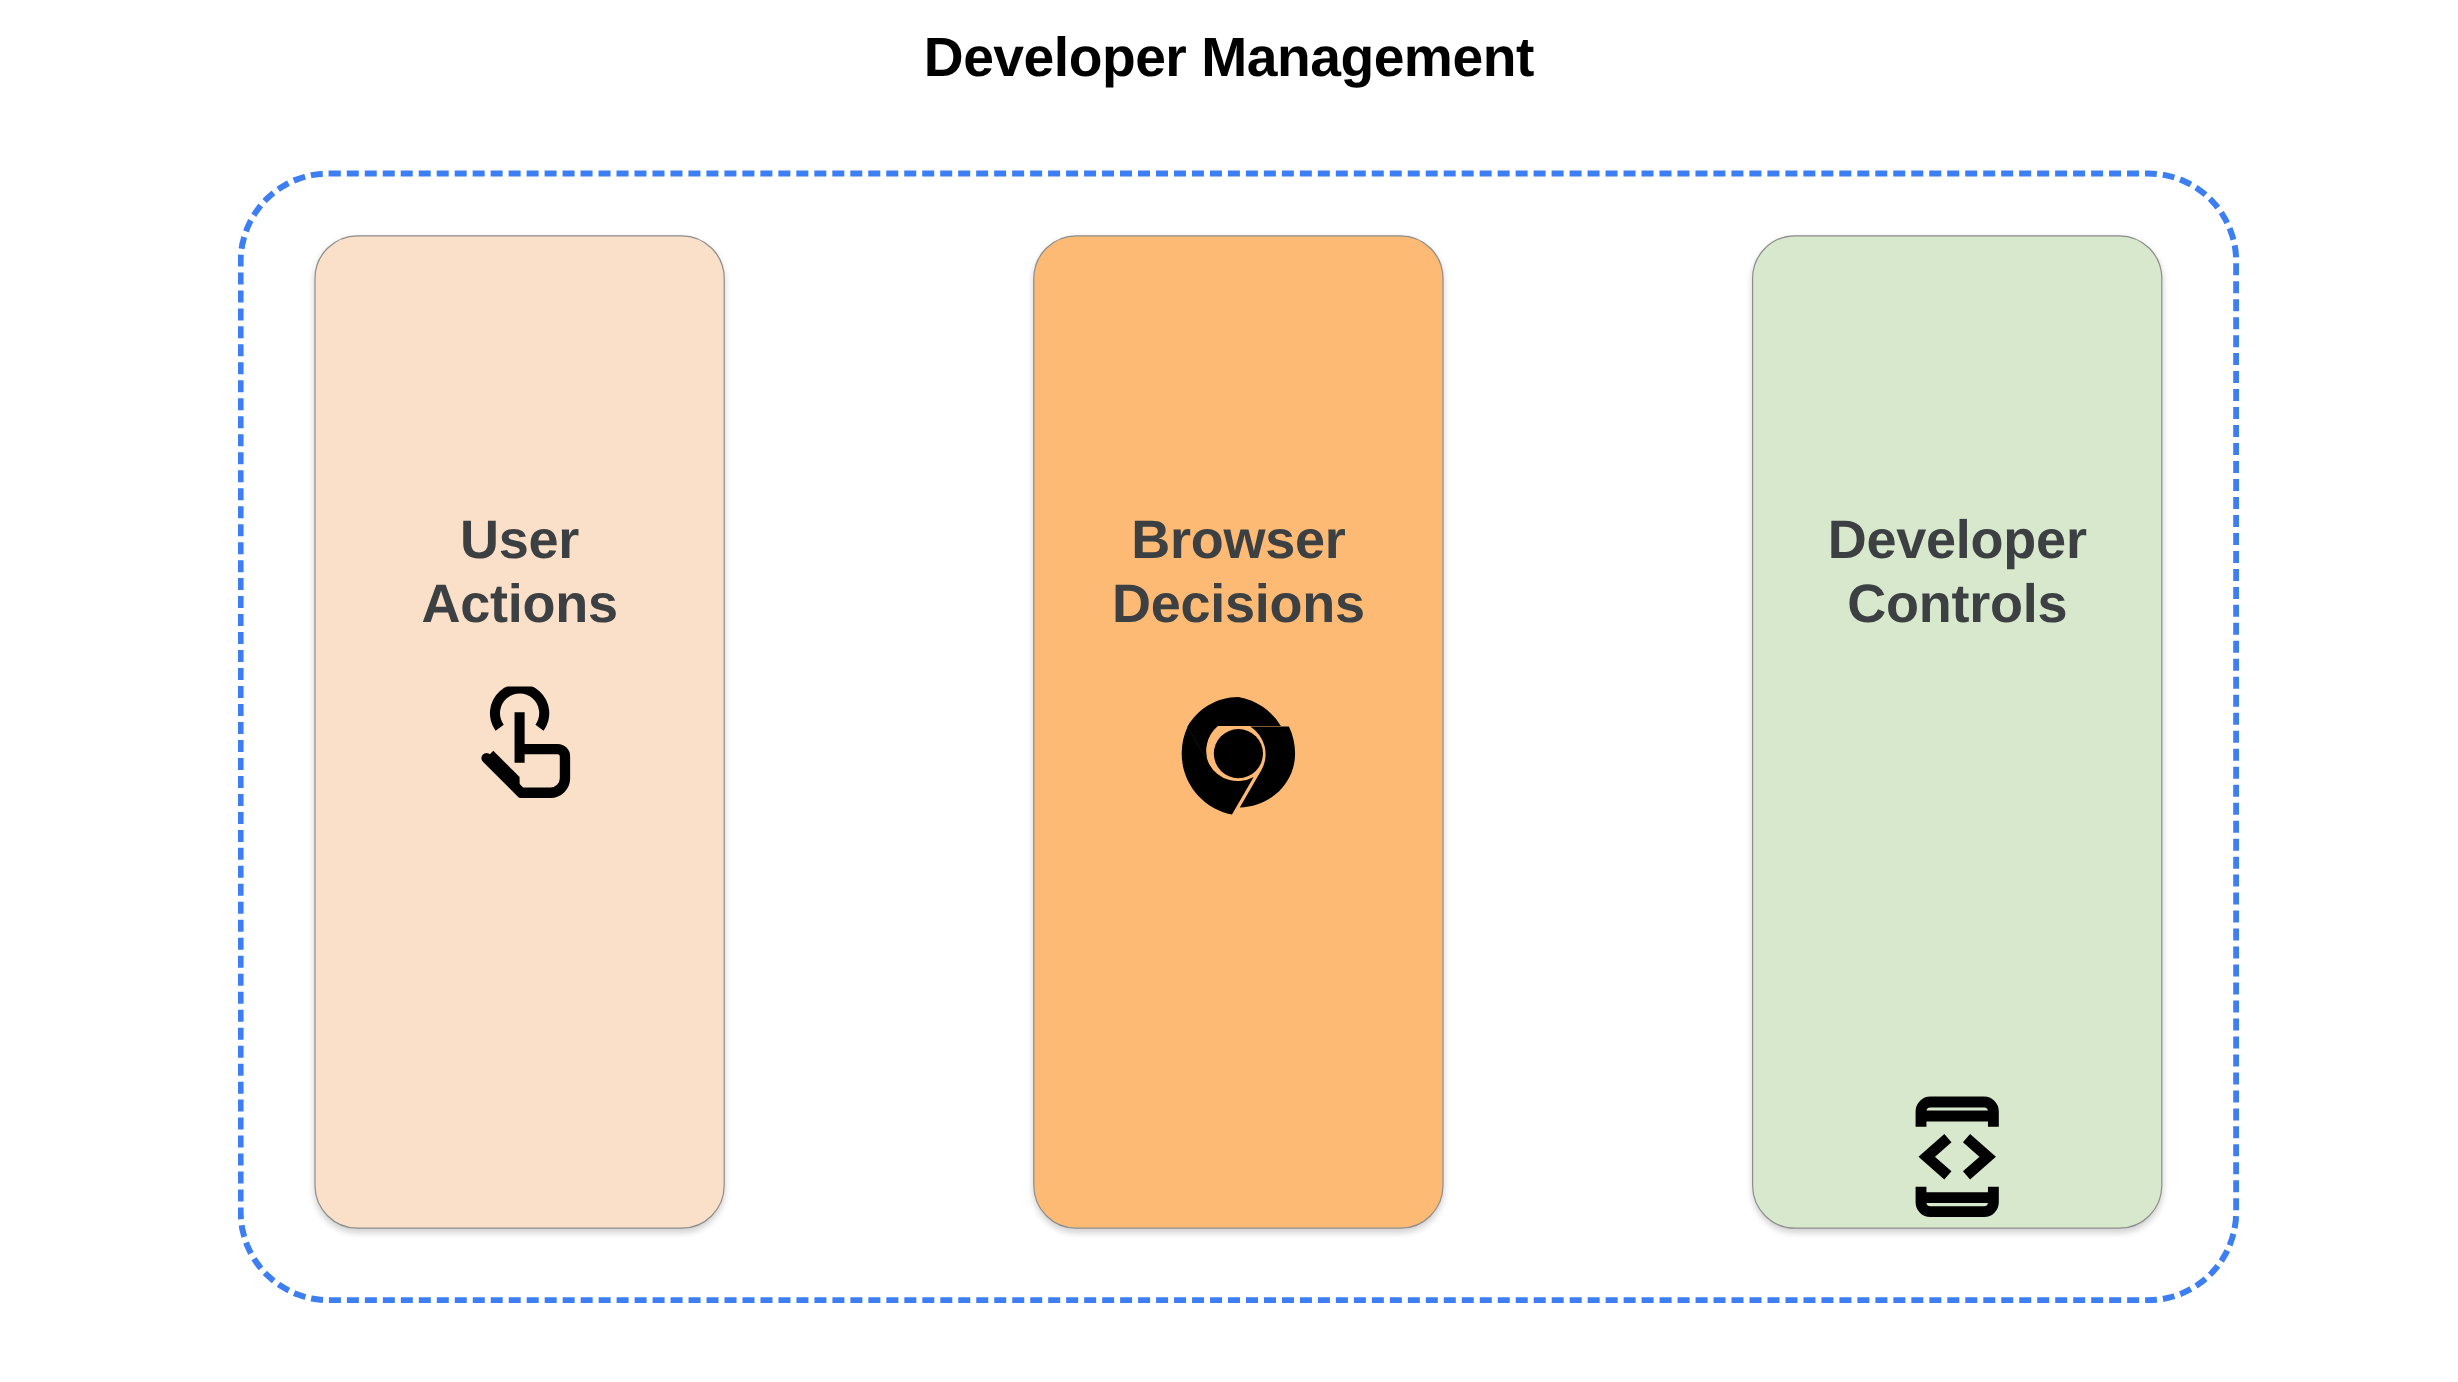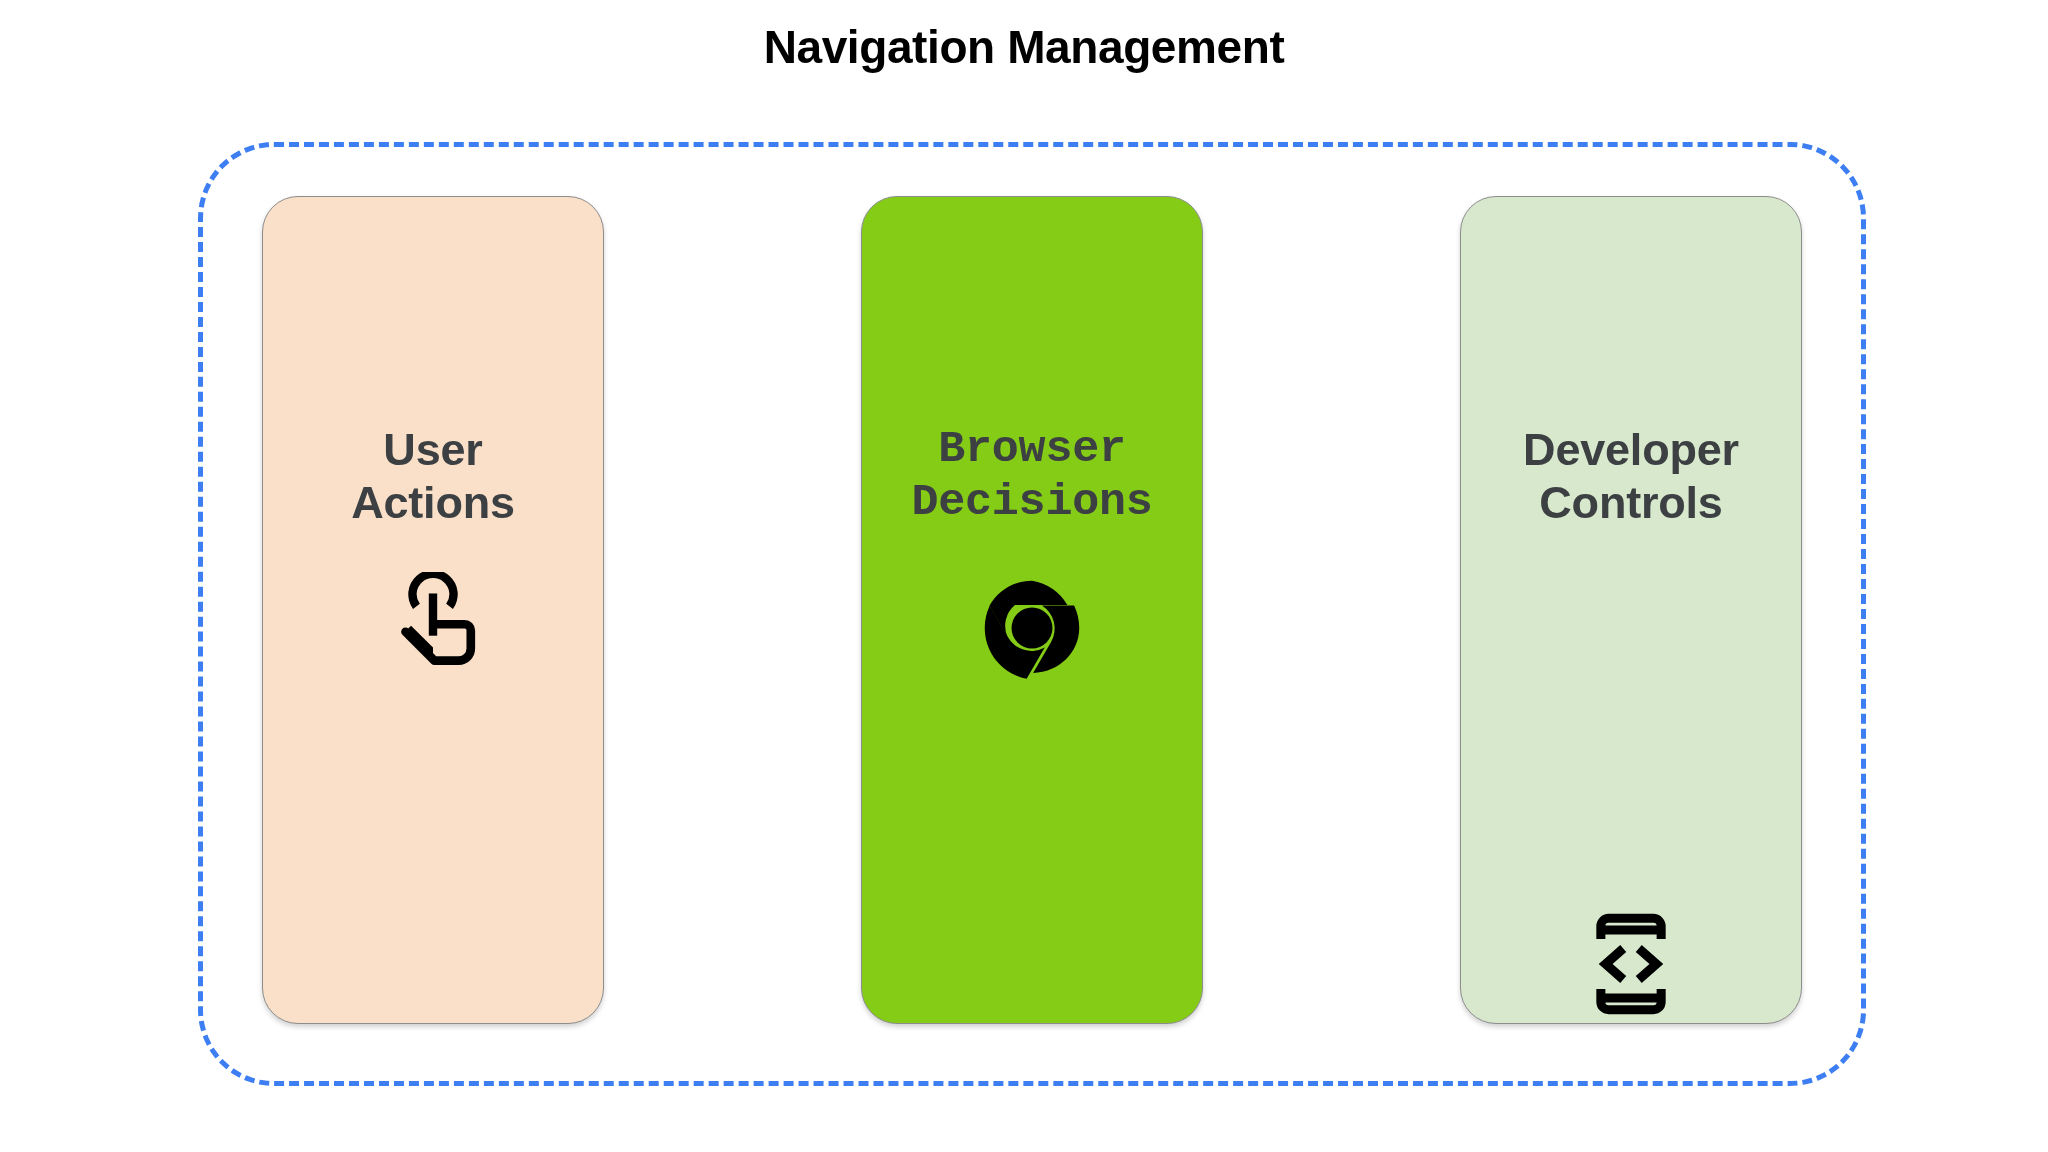--- a/index.html
+++ b/index.html
@@ -75,21 +75,21 @@
     border: 1.6px solid #8d8d8d;
     border-radius: 36px;
     display: flex;
     flex-direction: column;
     align-items: center;
     justify-content: flex-start;
     box-shadow: 0 3px 5px rgba(0,0,0,0.18);
   }
 
   .card-1 { background: #fae0c8; }
-  .card-2 { background: #84cc16; font-family: Liberation Mono, monospace; }
+  .card-2 { background: #fdba74; }
   .card-3 { background: #d8e8cd; justify-content: space-between; }
 
   .card-label {
     margin-top: 226px;
     width: 100%;
     text-align: center;
     font-size: 45px;
     font-weight: 700;
     line-height: 1.18;
     letter-spacing: -0.2px;
@@ -105,21 +105,21 @@
     align-items: center;
     justify-content: center;
   }
   .card-icon svg { display: block; }
 </style>
 </head>
 <body>
 
 <div id="diagram-root">
 
-  <div class="page-title">Navigation Management</div>
+  <div class="page-title">Developer Management</div>
 
   <div class="dashed-container"></div>
 
   <div class="card-row">
 
     <div class="card card-1">
       <div class="card-label">User
 Actions</div>
       <div class="card-icon">
         <svg width="112" height="112" viewBox="0 0 24 24" aria-hidden="true">

